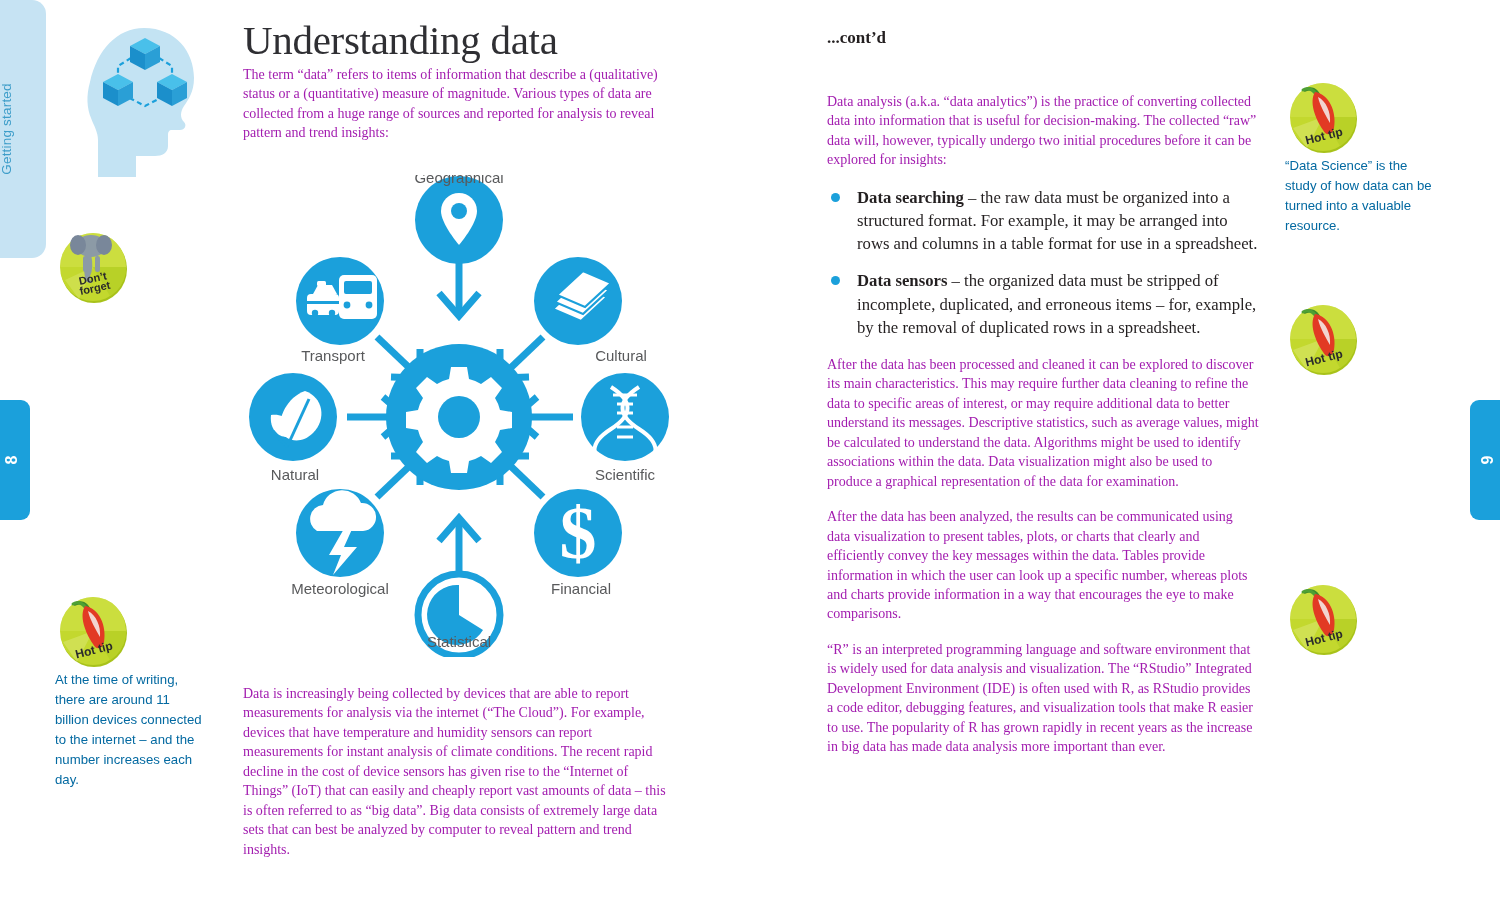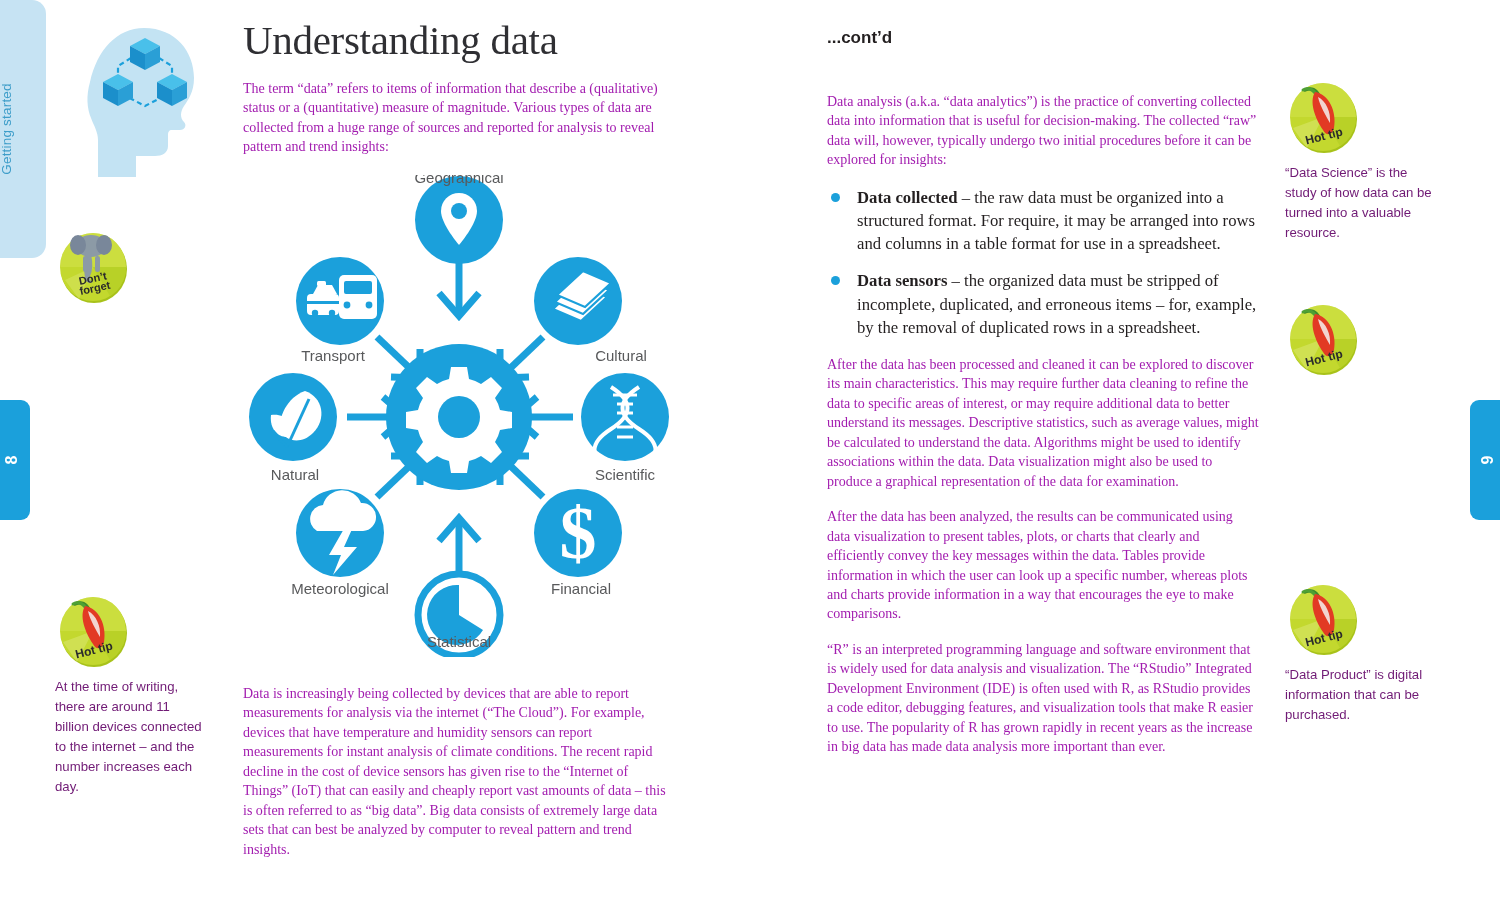--- a/index.html
+++ b/index.html
@@ -49,48 +49,48 @@
   .pagenum-tab.left  .pagenum-label { left: 58%; }
   .pagenum-tab.right .pagenum-label { left: 42%; }
 
   
   .head-illus { position: absolute; left: 84px; top: 22px; width: 122px; height: 160px; }
 
   
   .note { position: absolute; width: 152px; }
   .note .badge { width: 78px; height: 78px; display:block; }
   .note .note-text {
-    margin-top: 7px;
+    margin-top: 0;
     font-family: "Liberation Sans", sans-serif;
     font-size: 13.2px;
     line-height: 1.52;
-    color: #701a75;
+    color: #0369a1;
   }
   .note-left-1  { left: 55px;  top: 228px; }
   .note-left-2  { left: 55px;  top: 592px; }
   .note-right-1 { left: 1285px; top: 78px; }
   .note-right-2 { left: 1285px; top: 300px; }
   .note-right-3 { left: 1285px; top: 580px; }
 
   
   .col { position: absolute; width: 432px; }
   .col-left  { left: 243px; top: 20px; }
   .col-right { left: 827px; top: 28px; }
 
   h1.page-title {
     font-family: "Liberation Serif", serif;
     font-size: 41px;
     font-weight: 400;
     color: #2f2f33;
     letter-spacing: -.3px;
-    margin-bottom: 18px;
+    margin-bottom: 4px;
     line-height: 1;
   }
   .contd {
-    font-family: Liberation Sans, sans-serif;
+    font-family: Liberation Serif, serif;
     font-size: 17px;
     color: #231f20;
     font-weight: 600;
     margin-bottom: 44px;
   }
   p.body {
     font-size: 14px;
     line-height: 1.39;
     color: #a21caf;
     margin-bottom: 16px;
@@ -308,21 +308,21 @@
 <div class="col" style="left:243px; top:684px;">
   <p class="body">Data is increasingly being collected by devices that are able to report measurements for analysis via the internet (“The Cloud”). For example, devices that have temperature and humidity sensors can report measurements for instant analysis of climate conditions. The recent rapid decline in the cost of device sensors has given rise to the “Internet of Things” (IoT) that can easily and cheaply report vast amounts of data – this is often referred to as “big data”. Big data consists of extremely large data sets that can best be analyzed by computer to reveal pattern and trend insights.</p>
 </div>
 
 <div class="col col-right">
   <div class="contd">...cont’d</div>
   <p class="body">Data analysis (a.k.a. “data analytics”) is the practice of converting collected data into information that is useful for decision-making. The collected “raw” data will, however, typically undergo two initial procedures before it can be explored for insights:</p>
   <ul class="bullets">
     <li>
       <span class="dot"></span>
-      <b>Data collected</b><span> – the raw data must be organized into a structured format. For require, it may be arranged into rows and columns in a table format for use in a spreadsheet.</span>
+      <b>Data searching</b><span> – the raw data must be organized into a structured format. For example, it may be arranged into rows and columns in a table format for use in a spreadsheet.</span>
     </li>
     <li>
       <span class="dot"></span>
       <b>Data sensors</b><span> – the organized data must be stripped of incomplete, duplicated, and erroneous items – for, example, by the removal of duplicated rows in a spreadsheet.</span>
     </li>
   </ul>
   <p class="body">After the data has been processed and cleaned it can be explored to discover its main characteristics. This may require further data cleaning to refine the data to specific areas of interest, or may require additional data to better understand its messages. Descriptive statistics, such as average values, might be calculated to understand the data. Algorithms might be used to identify associations within the data. Data visualization might also be used to produce a graphical representation of the data for examination.</p>
   <p class="body">After the data has been analyzed, the results can be communicated using data visualization to present tables, plots, or charts that clearly and efficiently convey the key messages within the data. Tables provide information in which the user can look up a specific number, whereas plots and charts provide information in a way that encourages the eye to make comparisons.</p>
   <p class="body">“R” is an interpreted programming language and software environment that is widely used for data analysis and visualization. The “RStudio” Integrated Development Environment (IDE) is often used with R, as RStudio provides a code editor, debugging features, and visualization tools that make R easier to use. The popularity of R has grown rapidly in recent years as the increase in big data has made data analysis more important than ever.</p>
 
@@ -412,14 +412,13 @@
     <path d="M38 39 L71 39 A33 34 0 0 1 55 68 Z" fill="#b5cf25" opacity=".75"></path>
     <path d="M8 50 L38 39 L22 70 Z" fill="#e0ec7e" opacity=".45"></path>
     <path d="M20 12 q10 -4 14 6" stroke="#3f8a2a" stroke-width="3.4" fill="none" stroke-linecap="round"></path>
     <path d="M31 16 q-6 -8 -13 -4" stroke="#4ea034" stroke-width="3" fill="none" stroke-linecap="round"></path>
     <path d="M30 14 C44 16 52 34 49 50 C47 58 41 58 38 52 C30 40 24 24 30 14 Z" fill="#e23a24"></path>
     <path d="M33 19 C41 23 46 34 45 45 C41 38 35 28 33 19 Z" fill="#f5f0ef" opacity=".85"></path>
     <g transform="rotate(-14 39 58)">
       <text x="39" y="62" text-anchor="middle" font-family="Liberation Sans, sans-serif" font-size="12" font-weight="700" fill="#2b2b2b">Hot tip</text>
     </g>
   </svg>
-  <div class="note-text">“Data Product” is digital information that can be purchased.</div>
 </div>
 
 </body></html>

